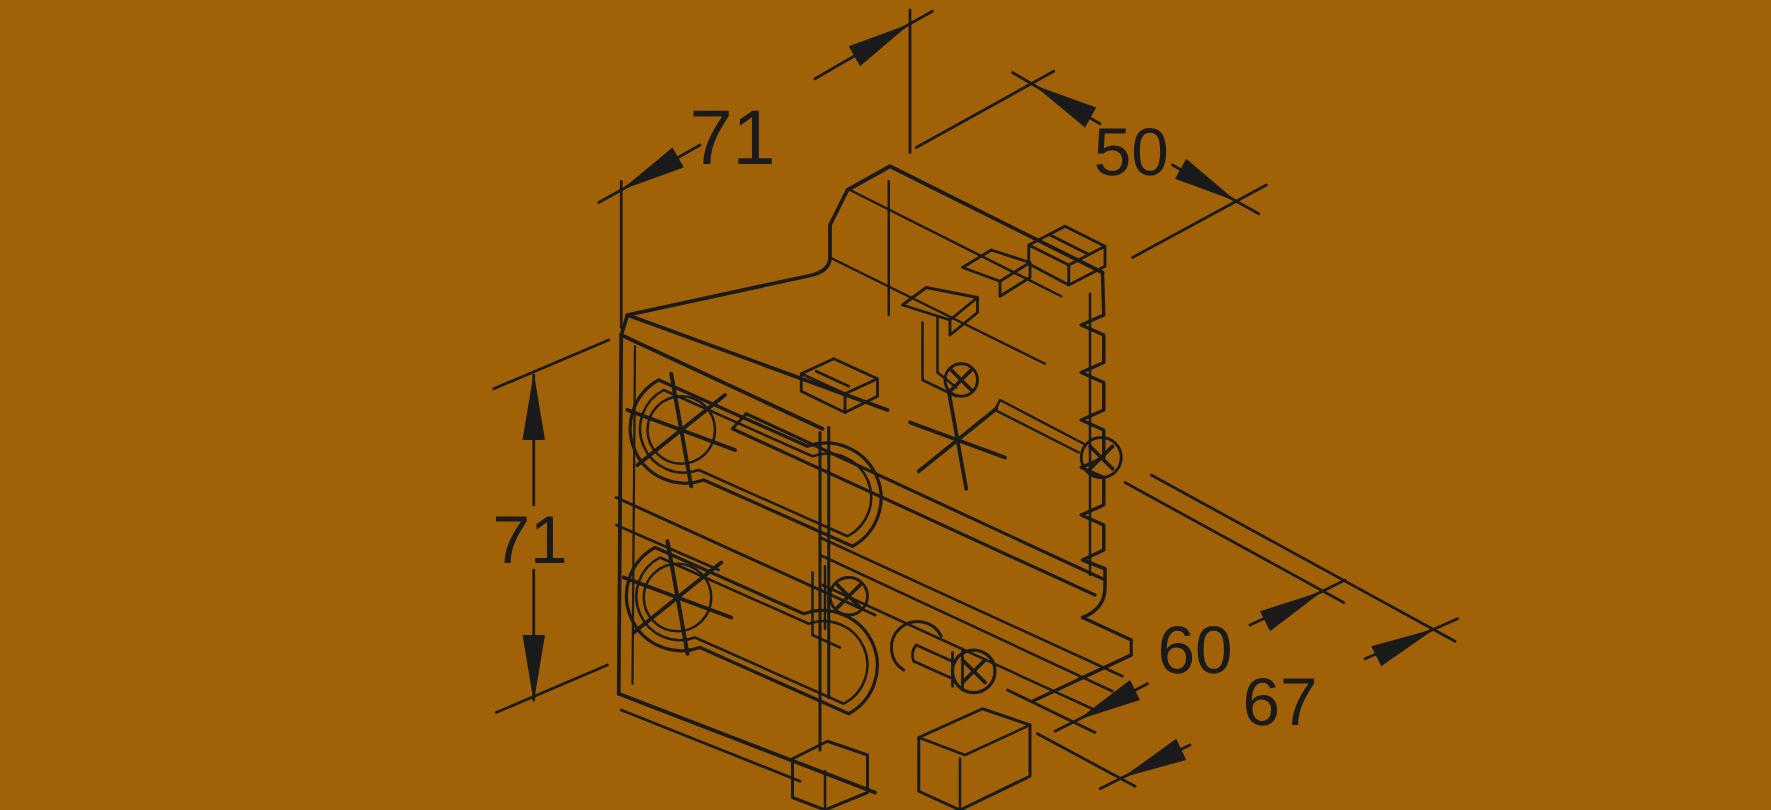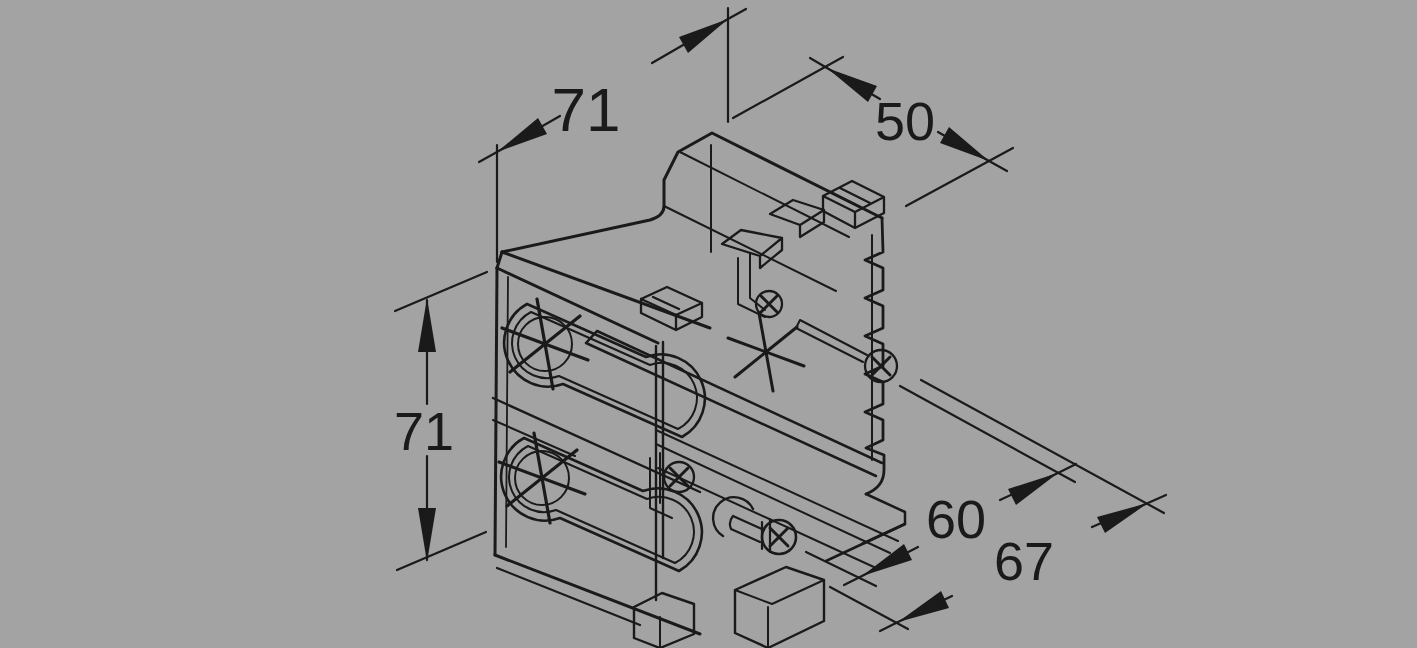--- a/index.html
+++ b/index.html
@@ -1,19 +1,19 @@
 <!DOCTYPE html>
 <html><head>
 <meta charset="utf-8">
 <style>
   html,body{margin:0;padding:0;background:#ffffff;}
   .canvas{
     position:relative;
     width:1417px;height:648px;
-    background:#a3a3a3;
+    background:#a16207;
     overflow:hidden;
     font-family:"Liberation Sans", sans-serif;
   }
   svg{position:absolute;left:0;top:0;}
   .obj{stroke:#1a1a1a;fill:none;stroke-linecap:round;stroke-linejoin:round;}
   .dimline{stroke:#1a1a1a;fill:none;stroke-width:2.2;stroke-linecap:round;}
   .arrow{fill:#1a1a1a;stroke:none;}
   .dimtext{fill:#1a1a1a;text-anchor:middle;font-family:"Liberation Sans",sans-serif;}
   .t62{font-size:62px;}
   .t54{font-size:54px;}

